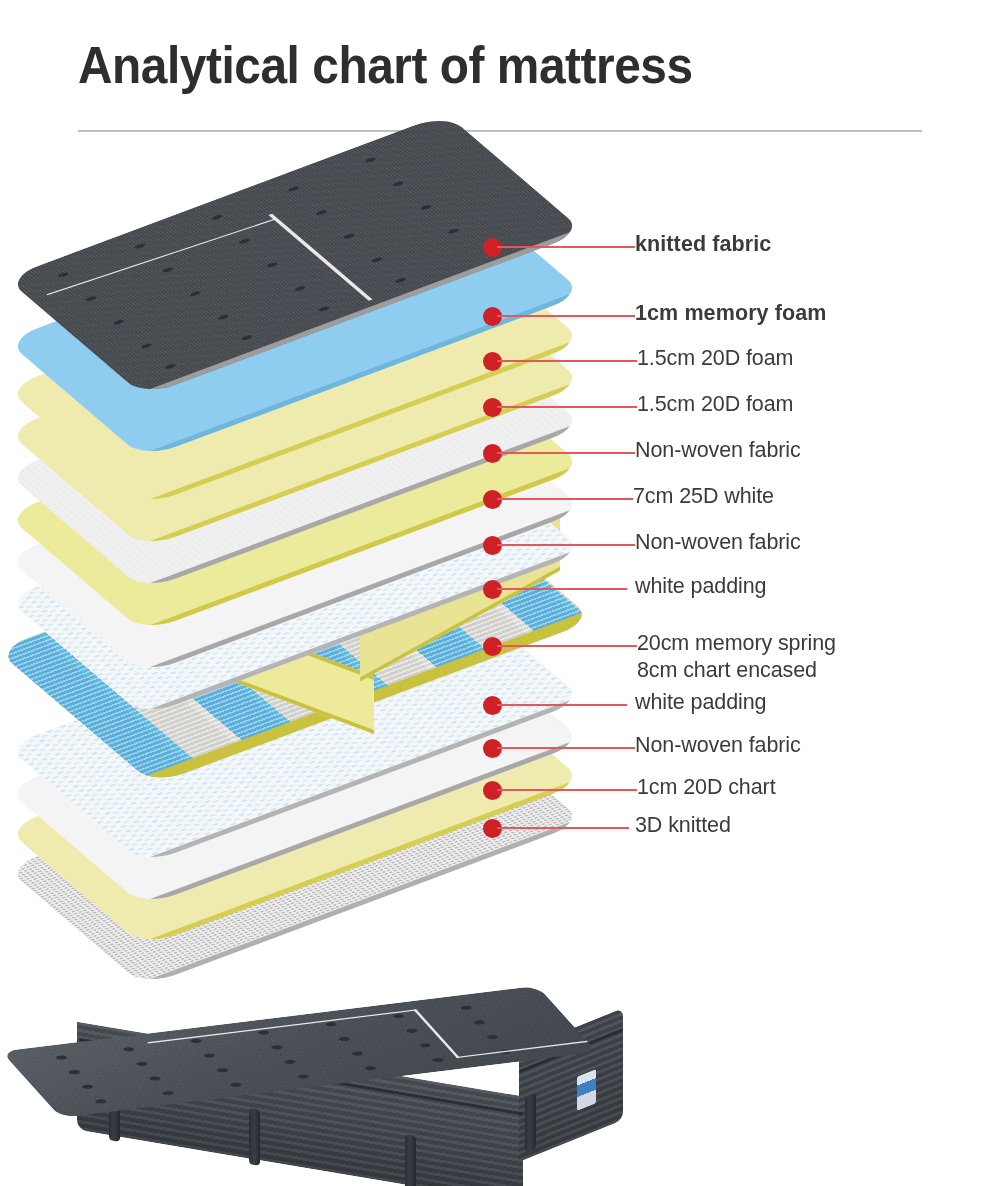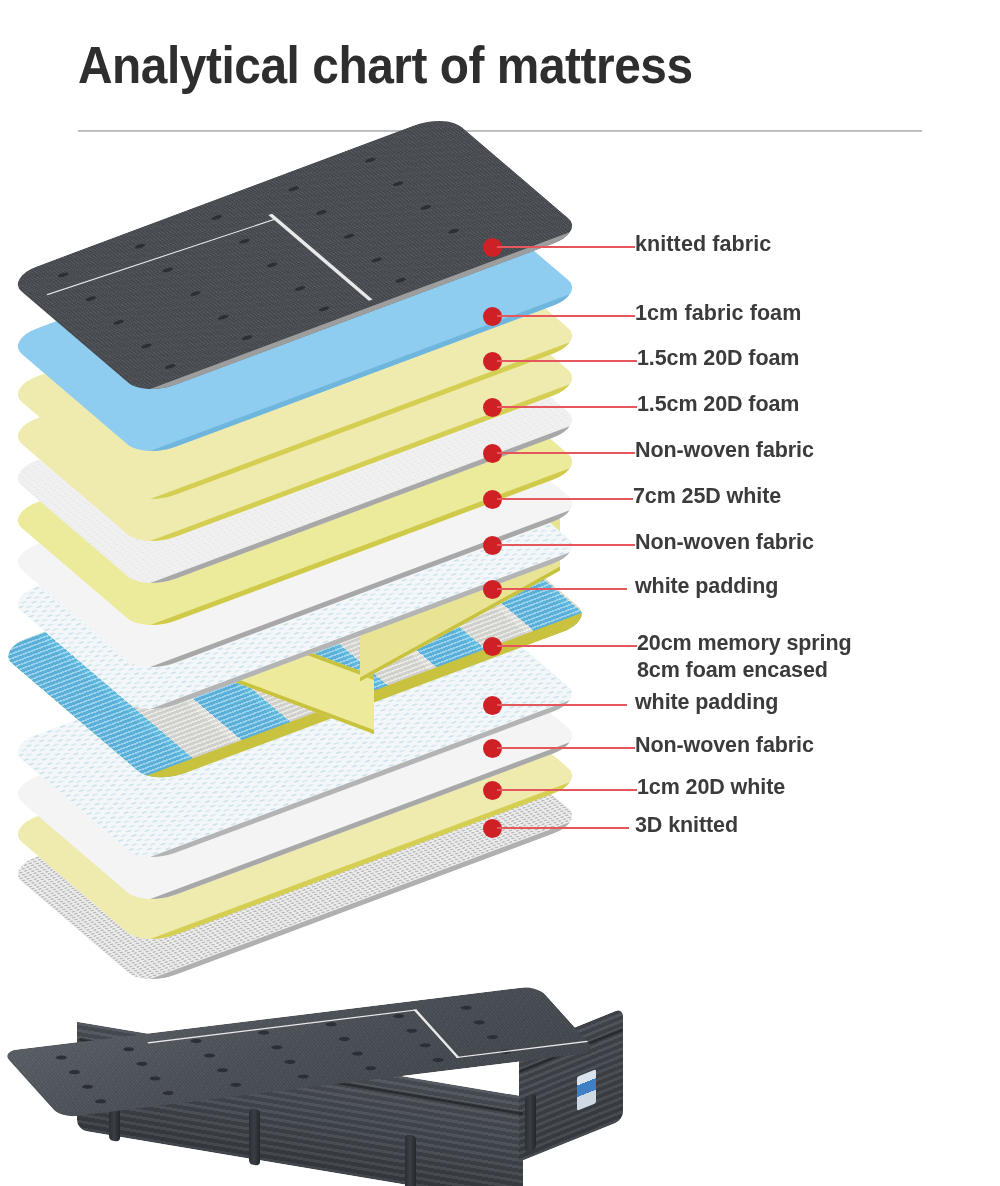--- a/index.html
+++ b/index.html
@@ -84,21 +84,21 @@
     width: 19px; height: 19px; border-radius: 50%;
     background: #cf2026;
   }
   .lline {
     position: absolute; left: 14px; top: -1px;
     height: 2px; background: #e4575c;
   }
   .lbl {
     position: absolute;
     font-size: 21.5px; line-height: 27px;
-    font-weight: 700; color: #3b3b3b;
+    font-weight: 400; color: #3b3b3b;
     white-space: pre;
     letter-spacing: -0.1px;
   }
   .lbl.plain { font-weight: 700; letter-spacing: 0.1px; }
 
   
   #photo { position: absolute; left: 35px; top: 905px; width: 610px; height: 245px; }
   #mat-body{
     position:absolute; left: 18px; top: 62px; width: 556px; height: 150px;
   }
@@ -304,21 +304,21 @@
 
     <div class="callout" style="left:483px; top:247px;">
       <div class="dot"></div>
       <div class="lline" style="width:138px;"></div>
       <div class="lbl plain" style="left:152px; top:-16px;">knitted fabric</div>
     </div>
 
     <div class="callout" style="left:483px; top:316px;">
       <div class="dot"></div>
       <div class="lline" style="width:138px;"></div>
-      <div class="lbl plain" style="left:152px; top:-16px;">1cm fabric foam</div>
+      <div class="lbl plain" style="left:152px; top:-16px;">1cm memory foam</div>
     </div>
 
     <div class="callout" style="left:483px; top:361px;">
       <div class="dot"></div>
       <div class="lline" style="width:140px;"></div>
       <div class="lbl" style="left:154px; top:-16px;">1.5cm 20D foam</div>
     </div>
 
     <div class="callout" style="left:483px; top:407px;">
       <div class="dot"></div>
@@ -347,39 +347,39 @@
     <div class="callout" style="left:483px; top:589px;">
       <div class="dot"></div>
       <div class="lline" style="width:130px;"></div>
       <div class="lbl" style="left:152px; top:-16px;">white padding</div>
     </div>
 
     <div class="callout" style="left:483px; top:646px;">
       <div class="dot"></div>
       <div class="lline" style="width:140px;"></div>
       <div class="lbl" style="left:154px; top:-16px;">20cm memory spring</div>
-      <div class="lbl" style="left:154px; top:11px;">8cm foam encased</div>
+      <div class="lbl" style="left:154px; top:11px;">8cm chart encased</div>
     </div>
 
     <div class="callout" style="left:483px; top:705px;">
       <div class="dot"></div>
       <div class="lline" style="width:130px;"></div>
       <div class="lbl" style="left:152px; top:-16px;">white padding</div>
     </div>
 
     <div class="callout" style="left:483px; top:748px;">
       <div class="dot"></div>
       <div class="lline" style="width:138px;"></div>
       <div class="lbl" style="left:152px; top:-16px;">Non-woven fabric</div>
     </div>
 
     <div class="callout" style="left:483px; top:790px;">
       <div class="dot"></div>
       <div class="lline" style="width:140px;"></div>
-      <div class="lbl" style="left:154px; top:-16px;">1cm 20D white</div>
+      <div class="lbl" style="left:154px; top:-16px;">1cm 20D chart</div>
     </div>
 
     <div class="callout" style="left:483px; top:828px;">
       <div class="dot"></div>
       <div class="lline" style="width:132px;"></div>
       <div class="lbl" style="left:152px; top:-16px;">3D knitted</div>
     </div>
 
   </div>
 

